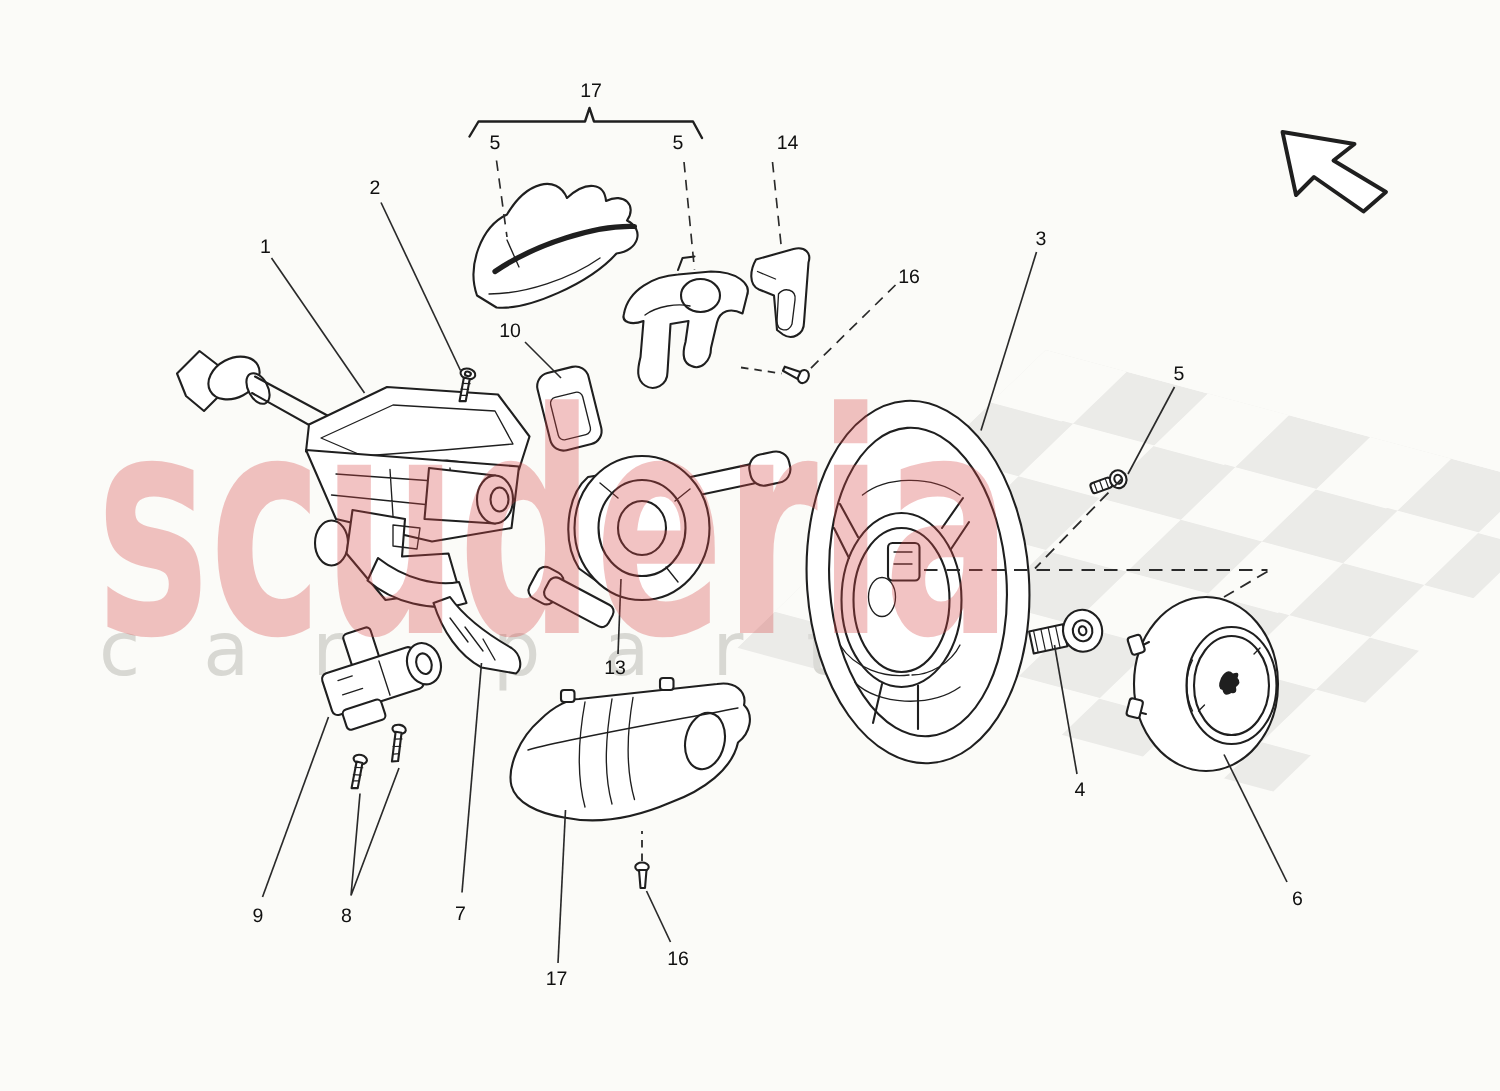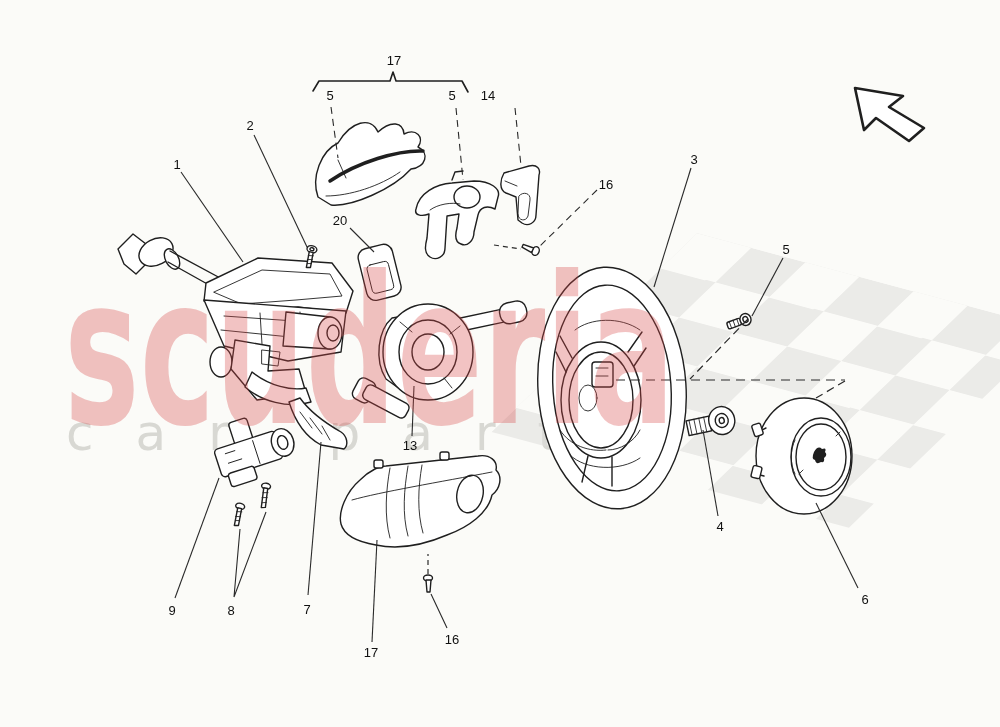--- a/index.html
+++ b/index.html
@@ -240,20 +240,20 @@
   <div class="plabel" style="left:694px;top:159px">3</div>
   <div class="plabel" style="left:720px;top:526px">4</div>
   <div class="plabel" style="left:786px;top:249px">5</div>
   <div class="plabel" style="left:865px;top:599px">6</div>
   <div class="plabel" style="left:307px;top:609px">7</div>
   <div class="plabel" style="left:231px;top:610px">8</div>
   <div class="plabel" style="left:172px;top:610px">9</div>
   <div class="plabel" style="left:410px;top:445px">13</div>
   <div class="plabel" style="left:371px;top:652px">17</div>
   <div class="plabel" style="left:452px;top:95px">5</div>
-  <div class="plabel" style="left:340px;top:220px">20</div>
-  <div class="plabel" style="left:488px;top:95px">14</div>
+  <div class="plabel" style="left:340px;top:220px">10</div>
+  <div class="plabel" style="left:525px;top:95px">14</div>
   <div class="plabel" style="left:330px;top:95px">5</div>
   <div class="plabel" style="left:606px;top:184px">16</div>
   <div class="plabel" style="left:452px;top:639px">16</div>
   <div class="plabel" style="left:394px;top:60px">17</div>
 
 </div>
 
 </body></html>

